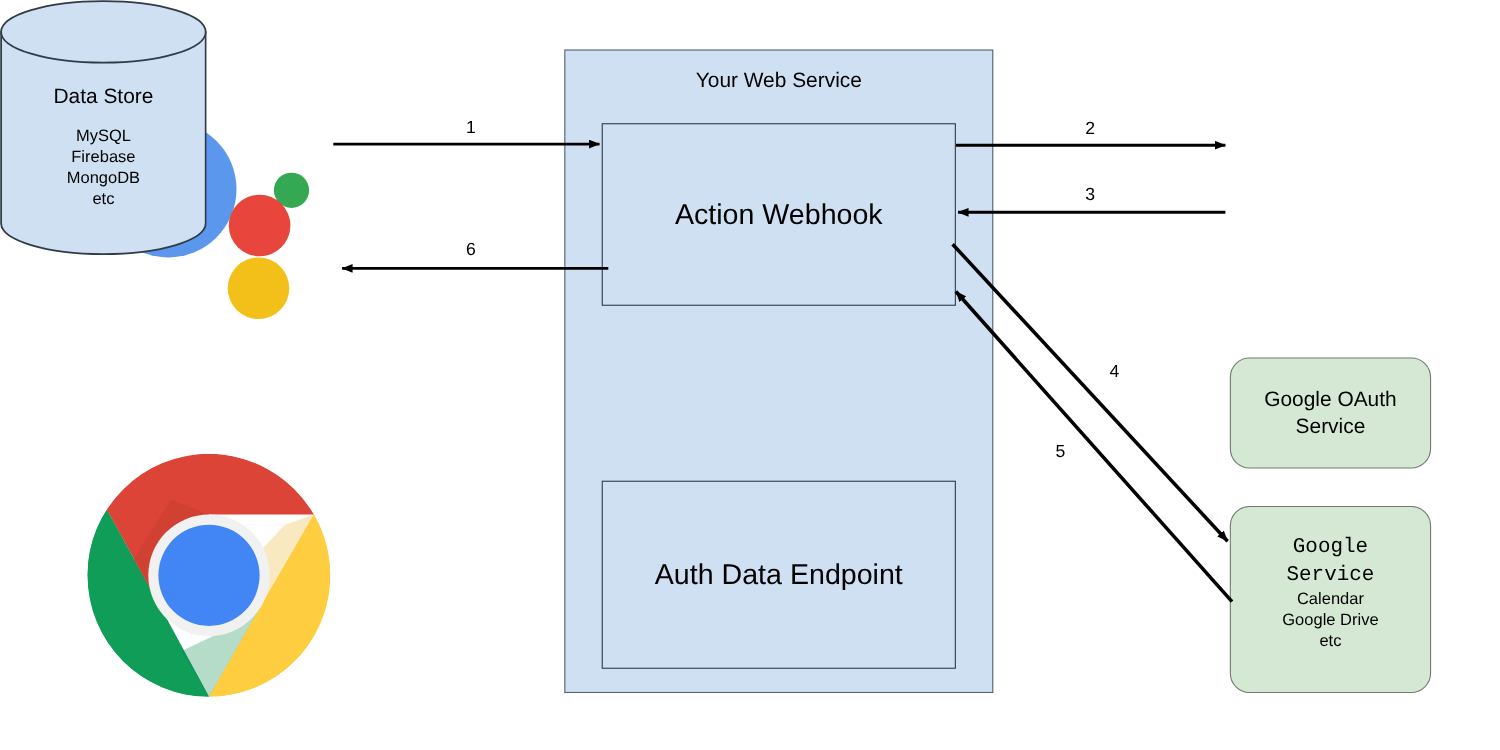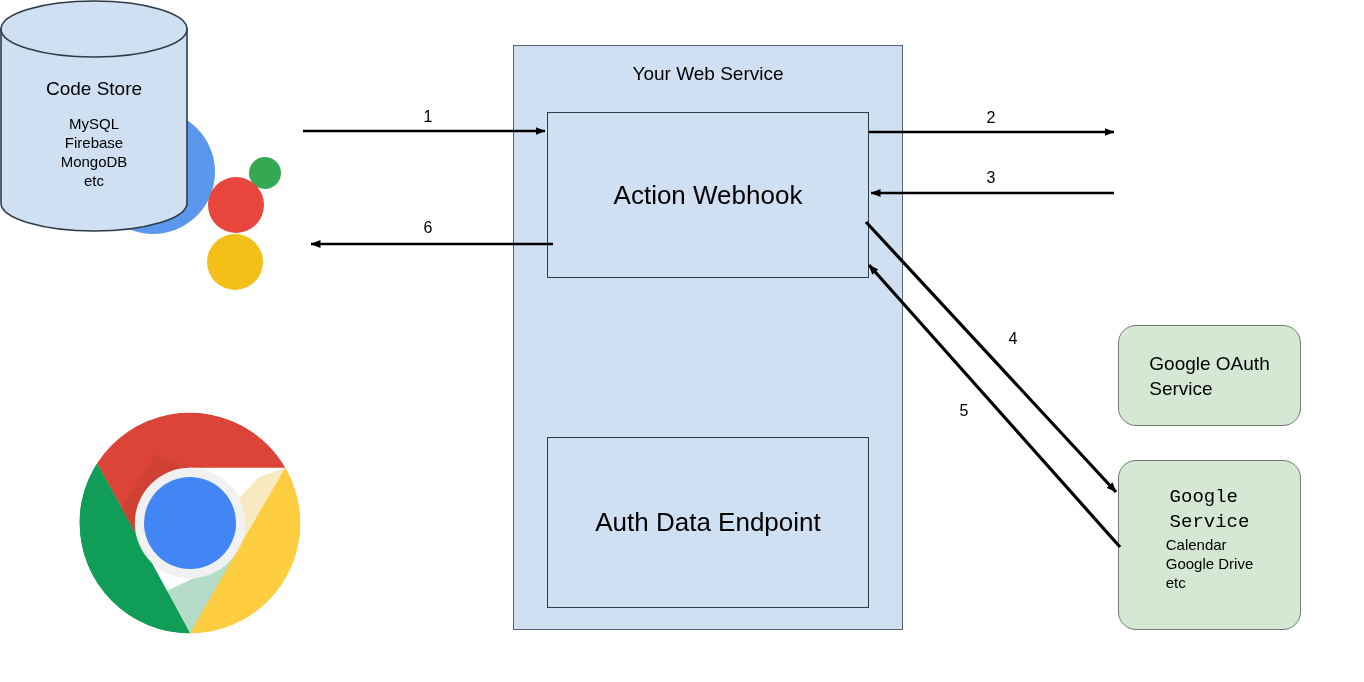--- a/index.html
+++ b/index.html
@@ -91,21 +91,21 @@
   .green-box {
     position: absolute;
     box-sizing: border-box;
     background: #d5e8d4;
     border: 1px solid #6f7d6e;
     border-radius: 18px;
     display: flex;
     flex-direction: column;
     align-items: center;
     justify-content: center;
-    text-align: left;
+    text-align: center;
   }
   #google-oauth-box {
     left: 1118px;
     top: 325px;
     width: 183px;
     height: 101px;
   }
   #google-oauth-label {
     font-size: 19px;
     line-height: 25px;
@@ -205,21 +205,21 @@
   <div class="inner-box" id="auth-code-box">
     <span>Auth Data Endpoint</span>
   </div>
 
   <div id="data-store">
     <svg class="cyl-svg" viewBox="0 0 188 232" xmlns="http://www.w3.org/2000/svg">
       <path d="M1 29 L1 203 A93 28 0 0 0 187 203 L187 29 Z" fill="#cfe0f3" stroke="#2f3b47" stroke-width="1.6"></path>
       <ellipse cx="94" cy="29" rx="93" ry="28" fill="#cfe0f3" stroke="#2f3b47" stroke-width="1.6"></ellipse>
     </svg>
     <div class="cyl-content">
-      <div id="data-store-title">Code Store</div>
+      <div id="data-store-title">Data Store</div>
       <div id="data-store-items" style="white-space: pre-line; text-align: center;">MySQL
 Firebase
 MongoDB
 etc</div>
     </div>
   </div>
 
   <div class="green-box" id="google-oauth-box">
     <div id="google-oauth-label" style="white-space: pre-line;">Google OAuth
 Service</div>

